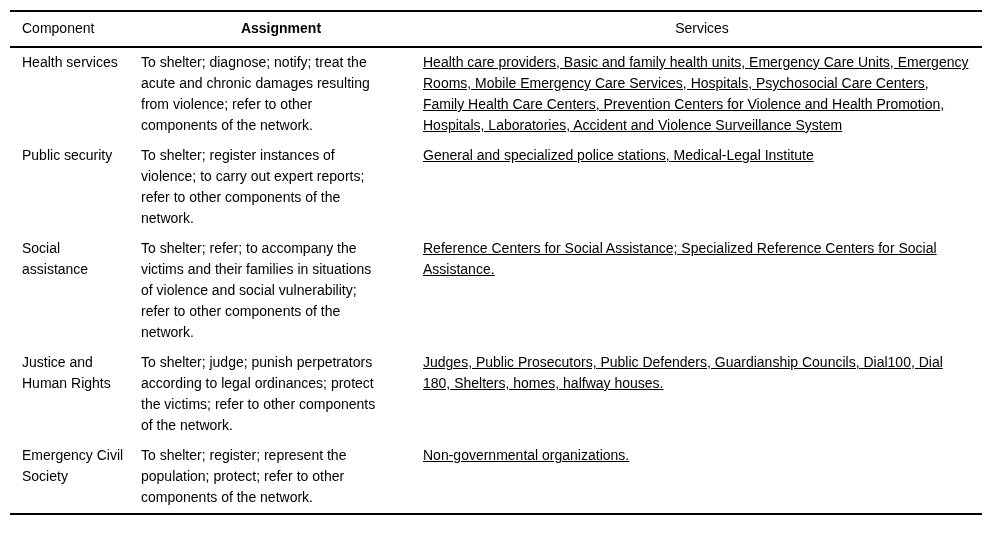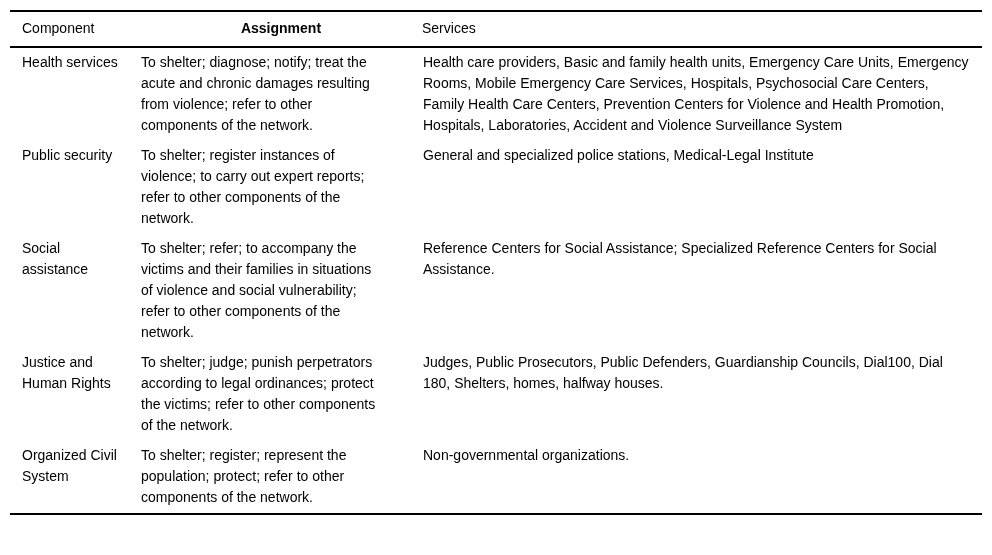--- a/index.html
+++ b/index.html
@@ -34,36 +34,37 @@
     font-weight: normal;
     font-size: 14px;
     padding: 6px 0 7px 0;
     vertical-align: middle;
   }
   th.col-component {
     text-align: left;
     padding-left: 12px;
   }
   th.col-assignment { text-align: center; font-weight: bold; }
-  th.col-services   { text-align: left; }
+  th.col-services   { text-align: center; }
   td {
     vertical-align: top;
     padding-top: 4px;
     padding-bottom: 5px;
   }
   td.cell-component {
     padding-left: 12px;
     padding-right: 14px;
     margin-top: 27px;
   }
   td.cell-assignment {
     padding-right: 42px;
   }
   td.cell-services {
     padding-right: 10px;
+    text-decoration: underline;
   }
 </style>
 </head>
 <body>
 
 <div class="page">
   <table class="data-table">
     <colgroup>
       <col style="width:130px">
       <col style="width:282px">
@@ -91,19 +92,19 @@
         <td class="cell-component">Social assistance</td>
         <td class="cell-assignment">To shelter; refer; to accompany the victims and their families in situations of violence and social vulnerability; refer to other components of the network.</td>
         <td class="cell-services">Reference Centers for Social Assistance; Specialized Reference Centers for Social Assistance.</td>
       </tr>
       <tr>
         <td class="cell-component">Justice and Human Rights</td>
         <td class="cell-assignment">To shelter; judge; punish perpetrators according to legal ordinances; protect the victims; refer to other components of the network.</td>
         <td class="cell-services">Judges, Public Prosecutors, Public Defenders, Guardianship Councils, Dial100, Dial 180, Shelters, homes, halfway houses.</td>
       </tr>
       <tr>
-        <td class="cell-component">Organized Civil System</td>
+        <td class="cell-component">Emergency Civil Society</td>
         <td class="cell-assignment">To shelter; register; represent the population; protect; refer to other components of the network.</td>
         <td class="cell-services">Non-governmental organizations.</td>
       </tr>
     </tbody>
   </table>
 </div>
 
 </body></html>

